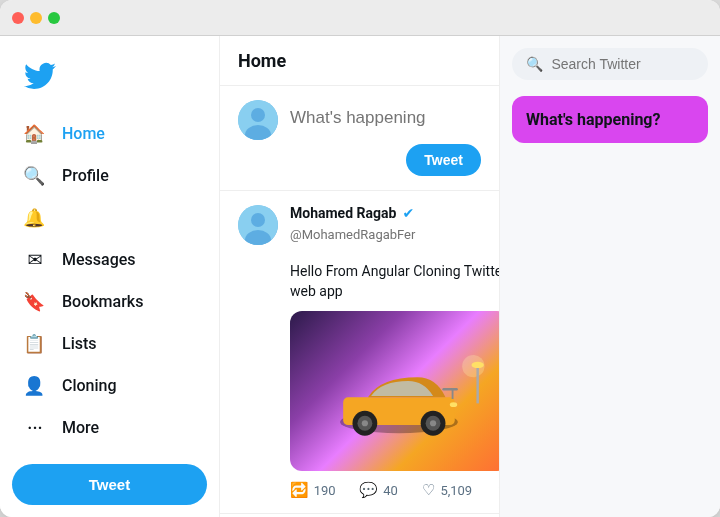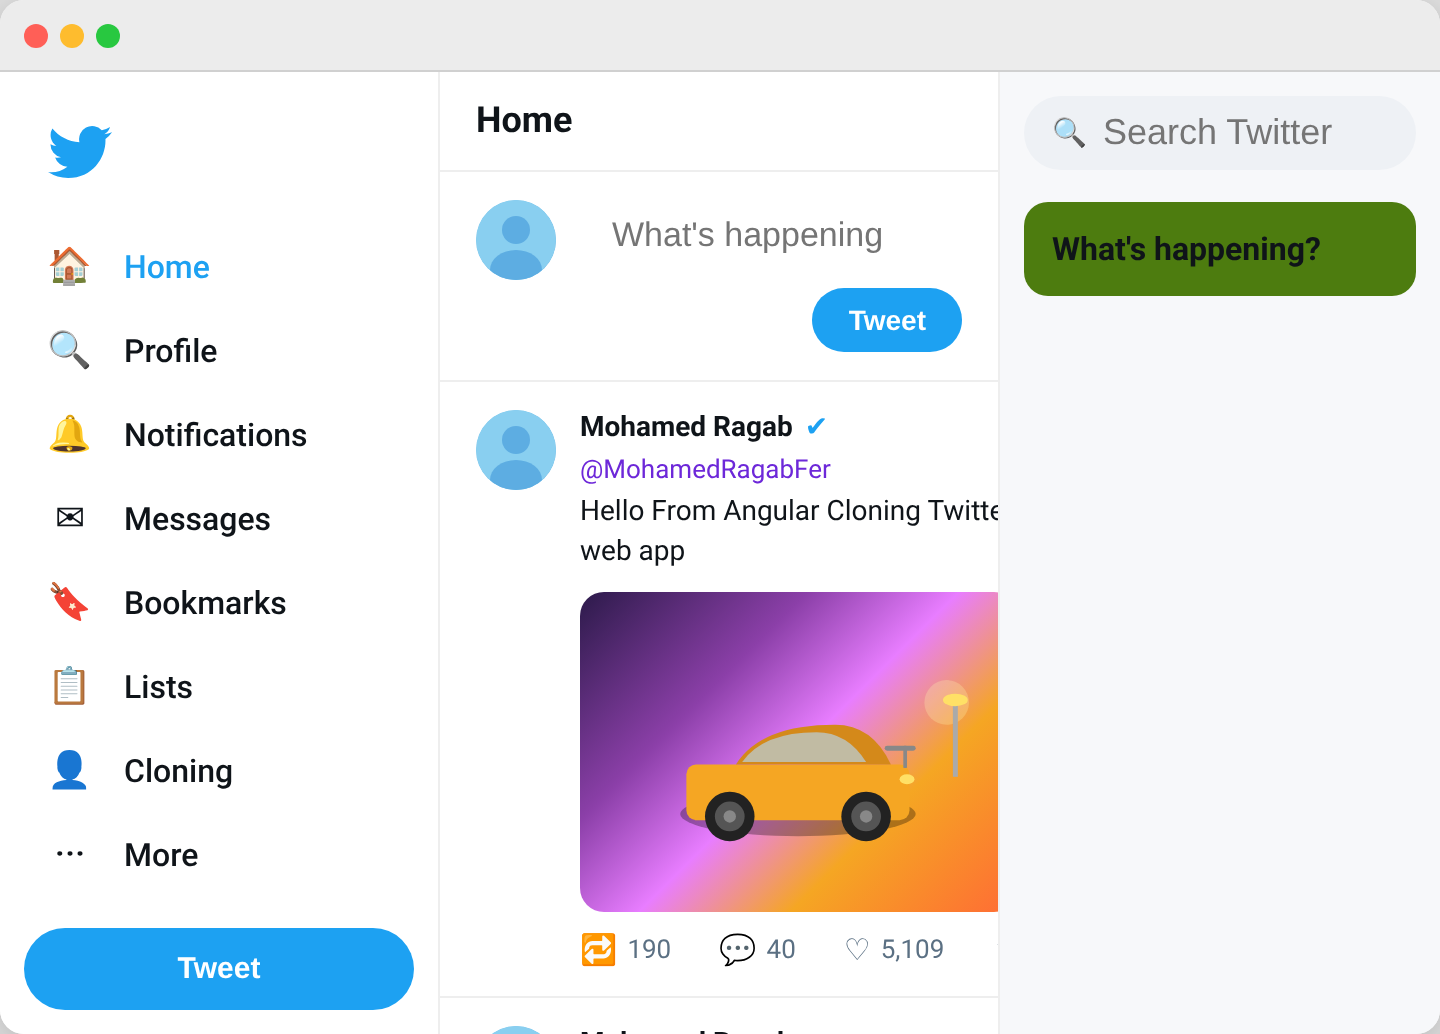--- a/index.html
+++ b/index.html
@@ -117,21 +117,21 @@
       font-size: 18px;
       font-weight: 700;
       color: #0f1419;
       flex-shrink: 0;
     }
     .compose-box {
       display: flex;
       align-items: flex-start;
       padding: 14px 18px;
       border-bottom: 1px solid #eeeeee;
-      gap: 28px;
+      gap: 12px;
     }
     .avatar {
       width: 40px;
       height: 40px;
       border-radius: 50%;
       background: linear-gradient(135deg, #89cff0, #5dade2);
       flex-shrink: 0;
       overflow: hidden;
       display: flex;
       align-items: center;
@@ -174,34 +174,34 @@
       border-bottom: 1px solid #eeeeee;
       gap: 12px;
     }
     .tweet-content {
       flex: 1;
     }
     .tweet-header {
       display: flex;
       align-items: center;
       gap: 6px;
-      margin-bottom: 4px;
+      margin-bottom: 20px;
       flex-wrap: wrap;
     }
     .tweet-name {
       font-weight: 700;
       font-size: 14px;
       color: #0f1419;
     }
     .verified-icon {
       color: #1da1f2;
       font-size: 14px;
     }
     .tweet-handle {
-      color: #6d28d9;
+      color: #737373;
       font-size: 13px;
     }
     .tweet-text {
       font-size: 14px;
       color: #0f1419;
       margin-bottom: 10px;
       line-height: 1.4;
     }
     .tweet-image {
       width: 100%;
@@ -254,26 +254,26 @@
       gap: 8px;
     }
     .search-icon-rs {
       color: #5b7083;
       font-size: 14px;
     }
     .search-input-rs {
       background: transparent;
       border: none;
       outline: none;
-      font-size: 18px;
+      font-size: 14px;
       color: #737373;
       width: 100%;
     }
     .trending-box {
-      background: #4d7c0f;
+      background: #d946ef;
       border-radius: 12px;
       padding: 14px;
     }
     .trending-title {
       font-size: 16px;
       font-weight: 700;
       color: #0f1419;
     }
     
     .main-feed::-webkit-scrollbar { width: 4px; }
@@ -305,21 +305,20 @@
           <div class="nav-item active">
     <span class="nav-icon">🏠</span>
     <span>Home</span>
   </div>
           <div class="nav-item">
     <span class="nav-icon">🔍</span>
     <span>Profile</span>
   </div>
           <div class="nav-item">
     <span class="nav-icon">🔔</span>
-    <span>Notifications</span>
   </div>
           <div class="nav-item">
     <span class="nav-icon">✉</span>
     <span>Messages</span>
   </div>
           <div class="nav-item">
     <span class="nav-icon">🔖</span>
     <span>Bookmarks</span>
   </div>
           <div class="nav-item">

